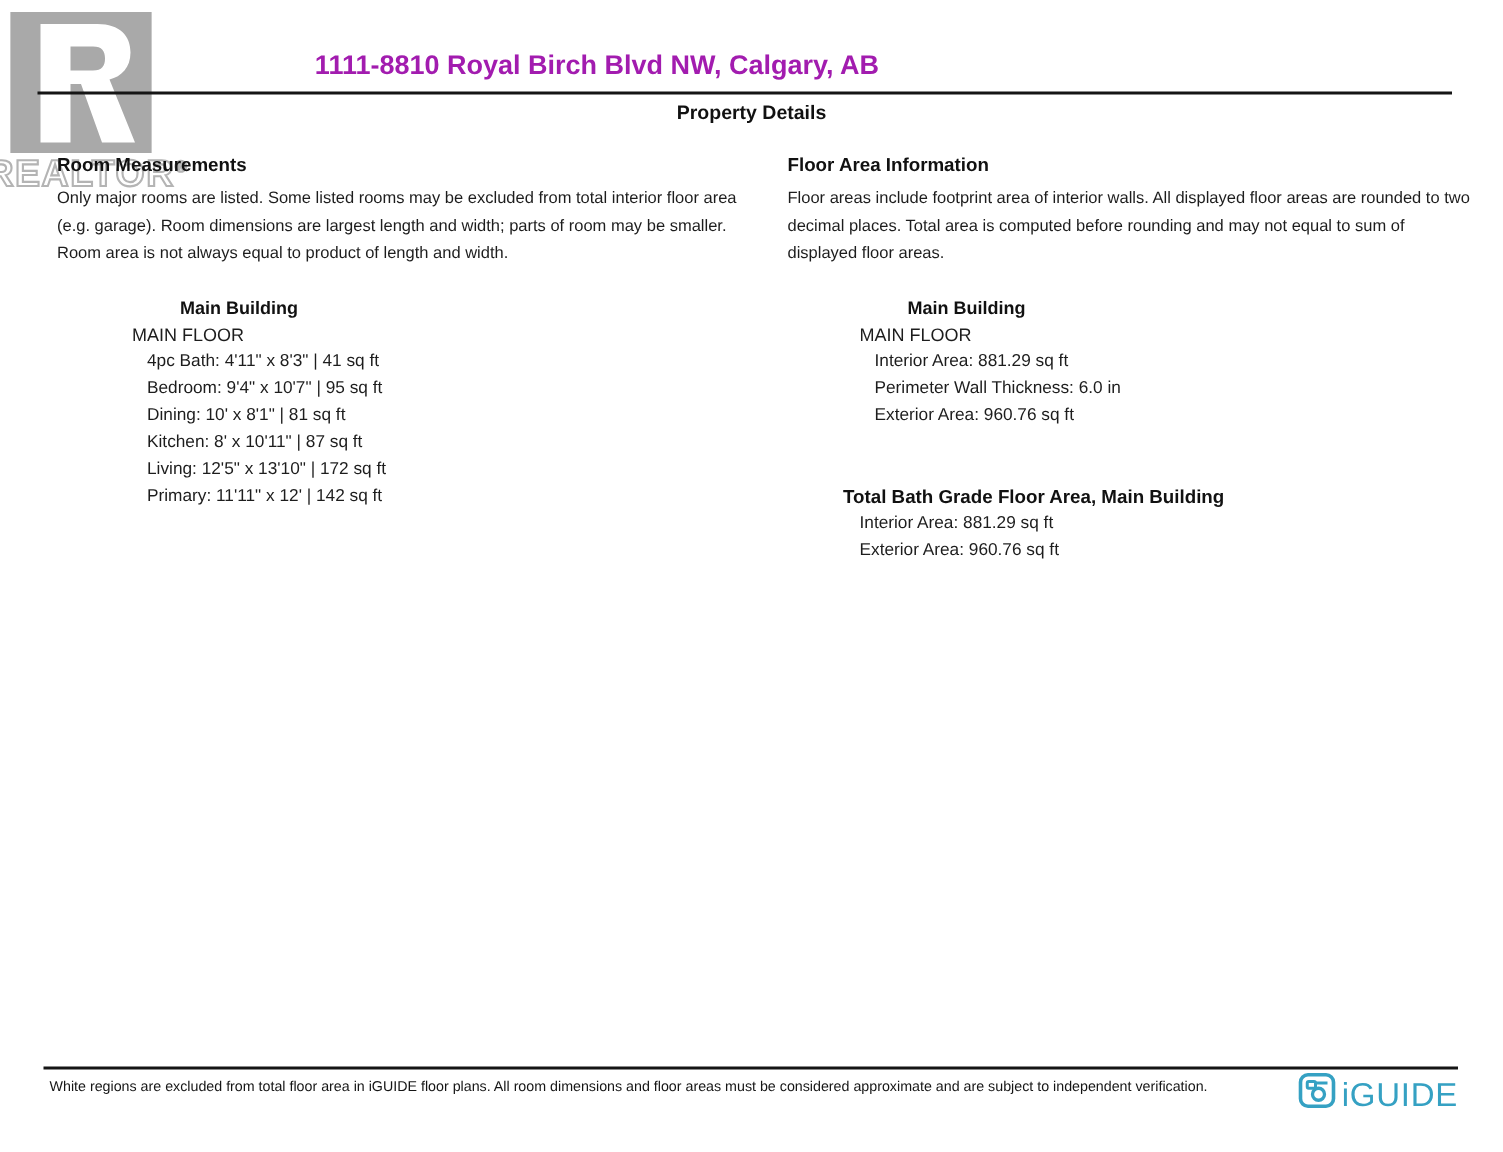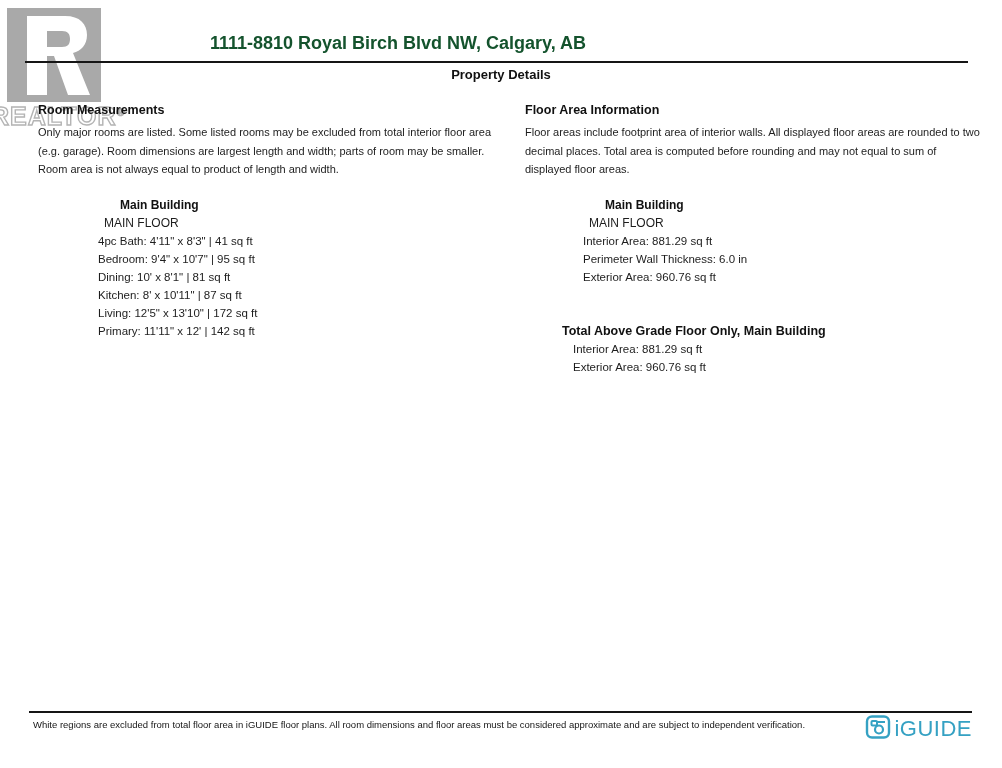--- a/index.html
+++ b/index.html
@@ -15,40 +15,40 @@
     color:rgba(255,255,255,0.05);
     -webkit-text-stroke:1.4px #b4b4b4;
     white-space:nowrap;
   }
   .wm-text sup { font-size:11px; -webkit-text-stroke:0.9px #b4b4b4; }
 
   
   .header { position:relative; z-index:2; }
   .page-title {
     position:absolute; top:33px; left:0; width:796px;
-    text-align:center; font-size:18px; font-weight:bold; color:#14532d;
+    text-align:center; font-size:18px; font-weight:bold; color:#a21caf;
   }
   .rule-top { position:absolute; top:61px; left:25px; width:943px; height:2px; background:#151515; }
   .page-subtitle {
     position:absolute; top:67px; left:0; width:1002px;
     text-align:center; font-size:13px; font-weight:bold; color:#111;
   }
 
   
   .col { position:absolute; top:103px; z-index:2; }
   .col-left  { left:38px;  width:456px; }
   .col-right { left:525px; width:458px; }
   .sec-heading { font-size:12.5px; font-weight:bold; color:#111; margin-bottom:6px; }
   .sec-desc { font-size:11px; line-height:18.5px; color:#1d1d1d; }
 
   .building { margin-top:17px; }
   .col-left  .building { margin-left:38px; }
   .col-right .building { margin-left:36px; }
   .building-name { font-size:12px; font-weight:bold; color:#111; line-height:18px;padding-left:44px; }
-  .floor-name { font-size:12px; margin-left:28px; line-height:18px; color:#1d1d1d; }
+  .floor-name { font-size:12px; margin-left:12px; line-height:18px; color:#1d1d1d; }
   .item-list { margin-left:22px; }
   .item-list div { font-size:11.5px; line-height:18px; color:#1d1d1d; }
 
   .total-block { margin-top:36px; margin-left:37px; }
   .total-heading { font-size:12.5px; font-weight:bold; color:#111; line-height:18px; }
   .total-items { margin-left:11px; }
   .total-items div { font-size:11.5px; line-height:18px; color:#1d1d1d; }
 
   
   .rule-bottom { position:absolute; top:711px; left:29px; width:943px; height:2px; background:#151515; z-index:2; }
@@ -101,21 +101,21 @@
   <div class="building">
     <div class="building-name">Main Building</div>
     <div class="floor-name">MAIN FLOOR</div>
     <div class="item-list">
       <div>Interior Area: 881.29 sq ft</div>
       <div>Perimeter Wall Thickness: 6.0 in</div>
       <div>Exterior Area: 960.76 sq ft</div>
     </div>
   </div>
   <div class="total-block">
-    <div class="total-heading">Total Above Grade Floor Only, Main Building</div>
+    <div class="total-heading">Total Bath Grade Floor Area, Main Building</div>
     <div class="total-items">
       <div>Interior Area: 881.29 sq ft</div>
       <div>Exterior Area: 960.76 sq ft</div>
     </div>
   </div>
 </div>
 
 <div class="rule-bottom"></div>
 <div class="footer-disclaimer">White regions are excluded from total floor area in iGUIDE floor plans. All room dimensions and floor areas must be considered approximate and are subject to independent verification.</div>
 <div class="brand">

